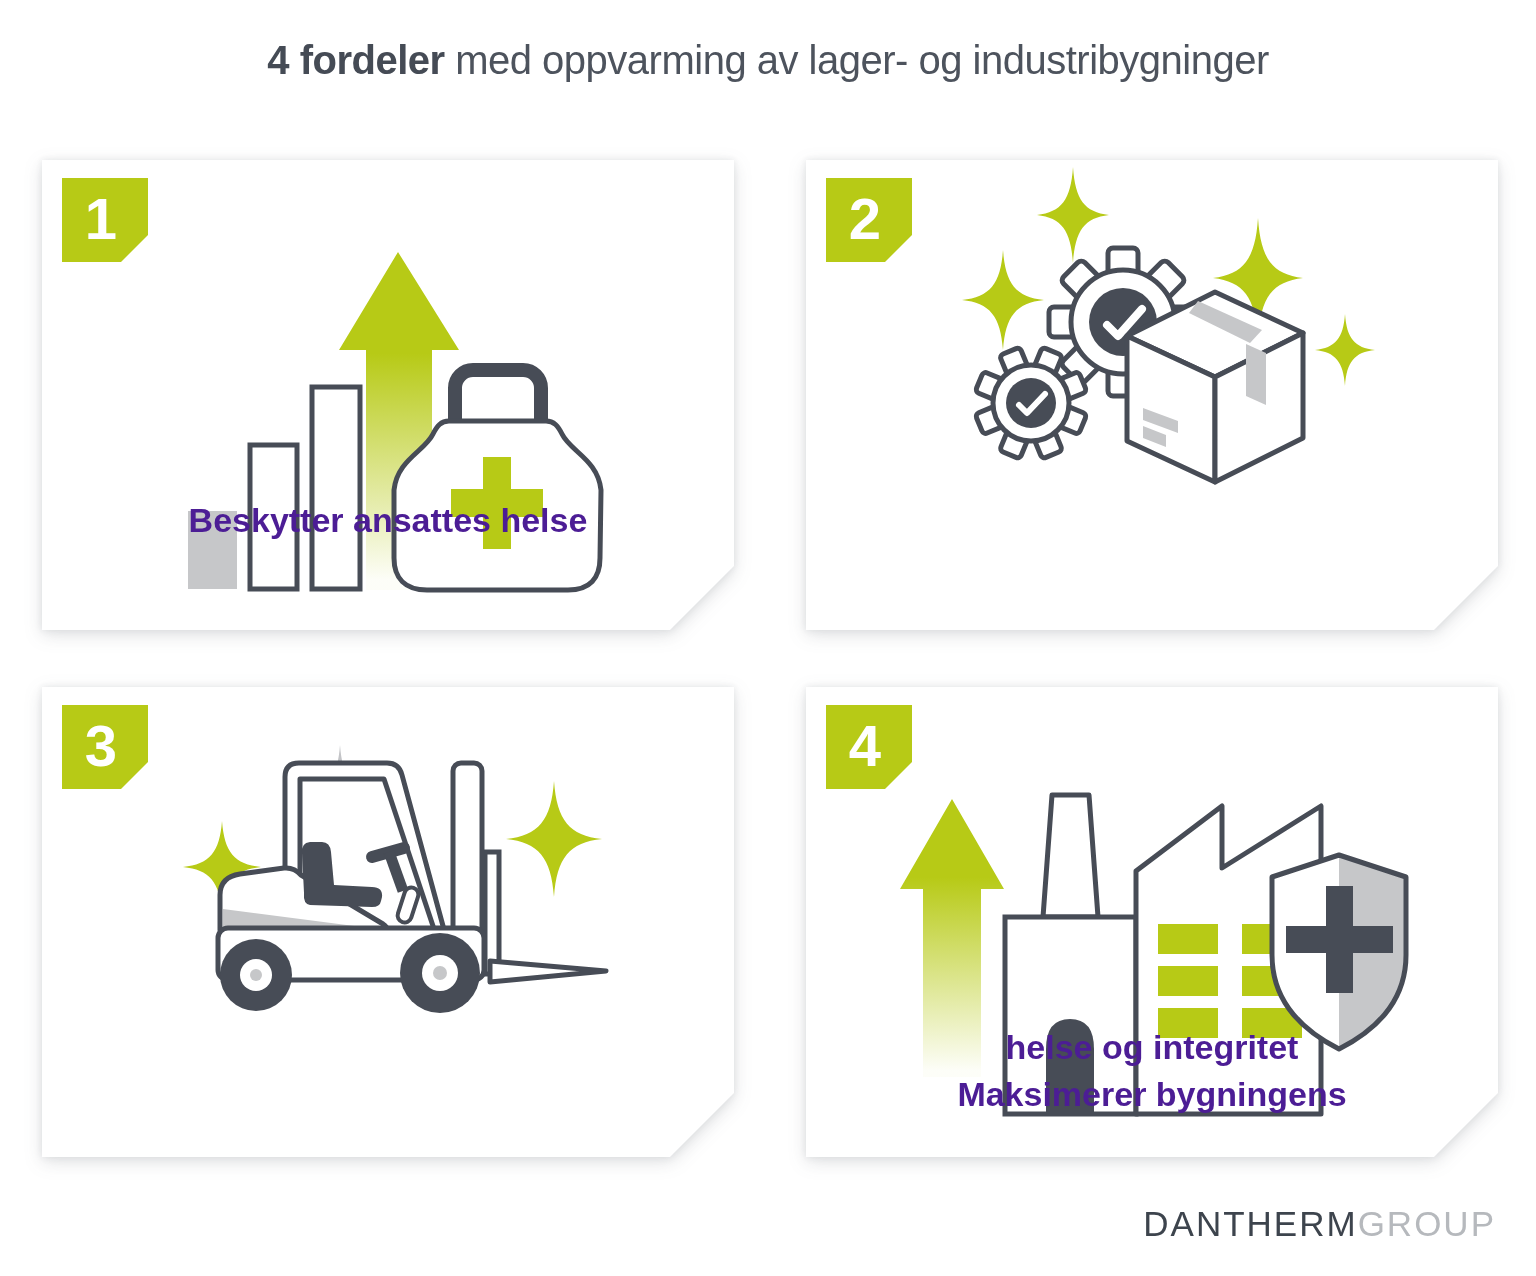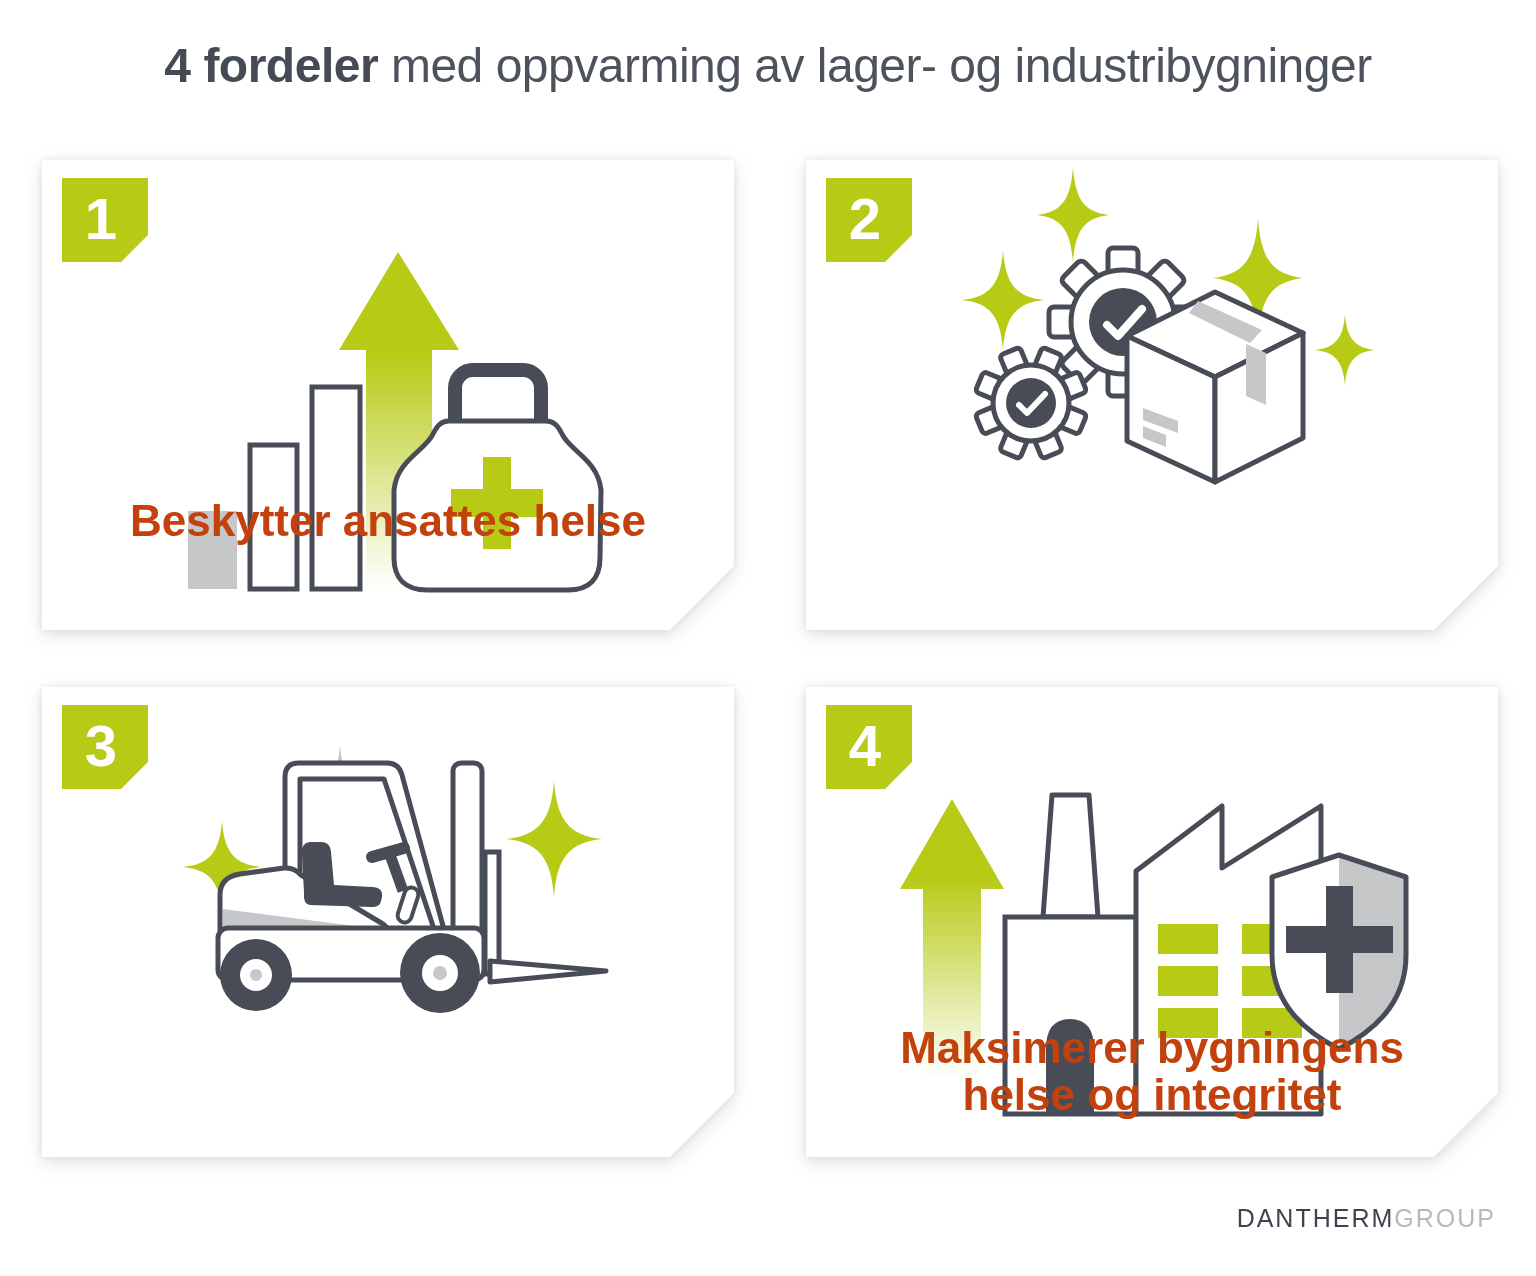--- a/index.html
+++ b/index.html
@@ -5,21 +5,21 @@
   html,body{margin:0;padding:0;}
   body{
     width:1536px;height:1276px;
     background:#ffffff;
     font-family:"Liberation Sans", sans-serif;
     position:relative;
     overflow:hidden;
   }
   .title{
     position:absolute;top:38px;left:0;width:100%;
-    text-align:center;font-size:48px;margin:0;
+    text-align:center;font-size:40px;margin:0;
     color:#454b55;letter-spacing:-0.5px;white-space:nowrap;
   }
   .t-bold{font-weight:700;}
   .t-light{font-weight:300;color:#4d535d;}
   .card{
     position:absolute;width:692px;height:470px;
     filter:drop-shadow(0 5px 9px rgba(70,76,86,0.16)) drop-shadow(0 0 3px rgba(70,76,86,0.10));
   }
   .card-inner{
     width:692px;height:470px;background:#ffffff;position:relative;
@@ -33,27 +33,27 @@
     position:absolute;left:20px;top:18px;width:86px;height:84px;
     background:#b7ca16;
     clip-path:polygon(0 0,100% 0,100% calc(100% - 27px),calc(100% - 27px) 100%,0 100%);
     display:flex;align-items:center;justify-content:center;
     color:#ffffff;font-size:58px;font-weight:700;
   }
   .badge span{transform:translate(-4px,-2px);}
   .illo{position:absolute;left:0;top:0;width:692px;height:470px;}
   .caption{
     position:absolute;left:0;top:337px;width:100%;
-    text-align:center;font-size:44px;font-weight:700;
-    line-height:47px;color:#c2410c;
+    text-align:center;font-size:34px;font-weight:700;
+    line-height:47px;color:#4c1d95;
   }
   .caption span{display:block;}
   .footer{
     position:absolute;top:1204px;right:40px;
-    font-size:25px;letter-spacing:2px;white-space:nowrap;
+    font-size:35px;letter-spacing:2px;white-space:nowrap;
   }
   .brand-dark{color:#3d444d;font-weight:400;}
   .brand-light{color:#b6b9bd;font-weight:400;}
 </style>
 </head>
 <body>
 
 <h1 class="title"><span class="t-bold">4 fordeler</span><span class="t-light"> med oppvarming av lager- og industribygninger</span></h1>
 
 <div class="card card1">
@@ -222,19 +222,19 @@
         <path d="M533,168 L600,190 L600,268 Q600,328 533,362 Z" fill="#c6c7c9"></path>
         <path d="M533,168 L600,190 L600,268 Q600,328 533,362 Q466,328 466,268 L466,190 Z" fill="none" stroke="#474c56" stroke-width="5" stroke-linejoin="round"></path>
         <rect x="520" y="199" width="27" height="107" fill="#474c56"></rect>
         <rect x="480" y="239" width="107" height="27" fill="#474c56"></rect>
       </g>
     </svg>
     <div class="badge">
         <span>4</span>
       </div>
     <div class="caption">
+      <span>helse og integritet</span>
       <span>Maksimerer bygningens</span>
-      <span>helse og integritet</span>
     </div>
   </div>
 </div>
 
 <div class="footer"><span class="brand-dark">DANTHERM</span><span class="brand-light">GROUP</span></div>
 
 </body></html>

